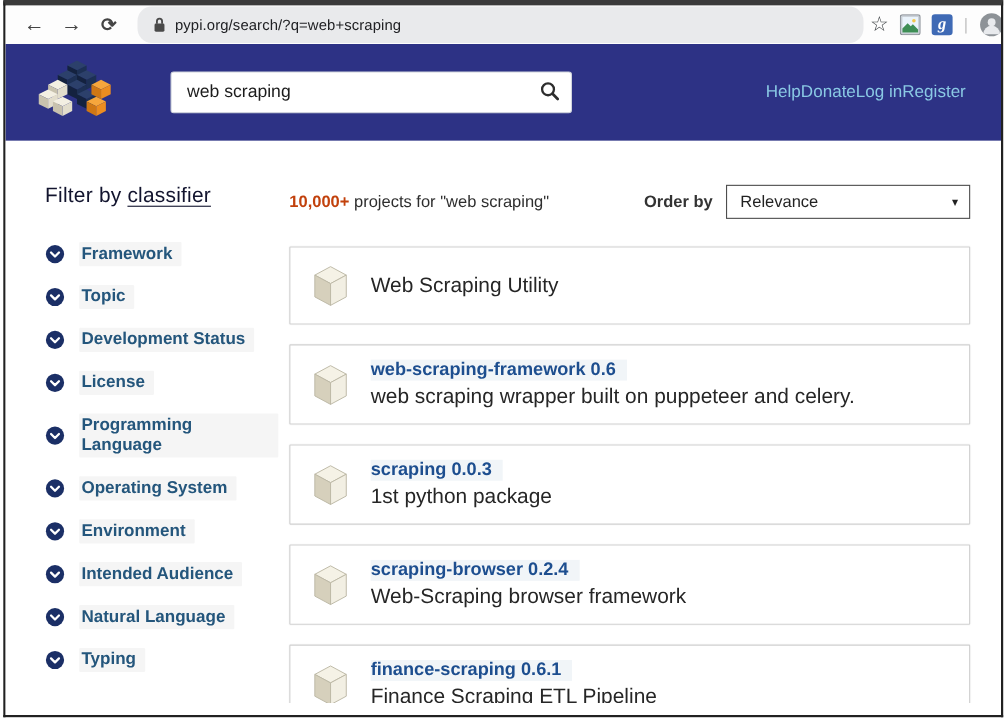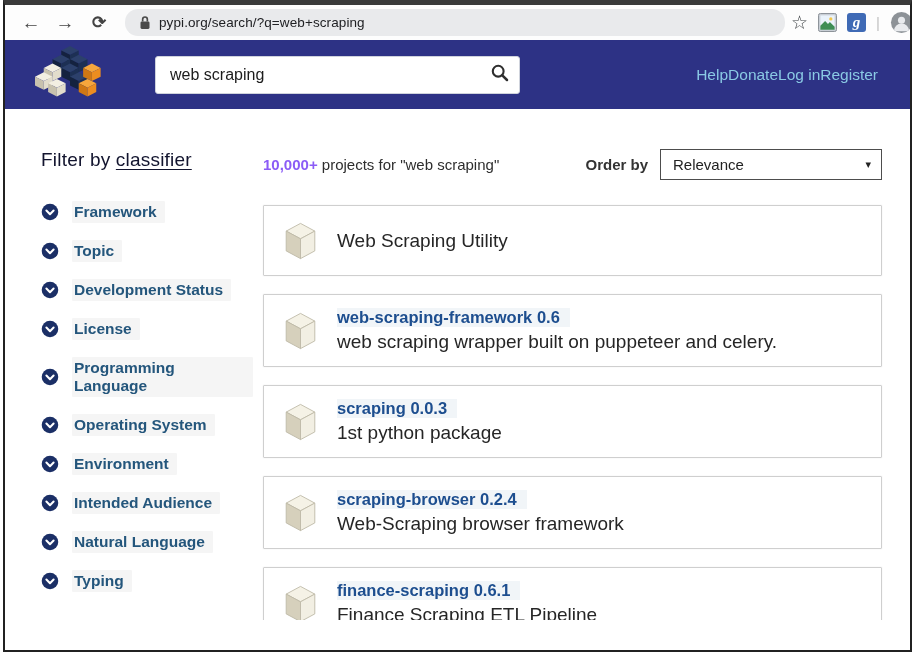--- a/index.html
+++ b/index.html
@@ -23,41 +23,41 @@
     display:flex; align-items:center;
     padding:0 10px 0 12px; gap:6px;
   }
   .nav-btn {
     font-size:19px; color:#444; width:28px; height:28px;
     display:flex; align-items:center; justify-content:center;
     cursor:pointer; border-radius:50%; flex:0 0 auto; font-weight:bold;
   }
   .reload-btn { font-size:17px; }
   .omnibox {
-    flex:0 0 auto; width:660px; height:27px; background:#e9eaec;
+    flex:0 0 auto; width:660px; height:33px; background:#e9eaec;
     border-radius:13px; display:flex; align-items:center;
     padding:0 14px; gap:8px; margin-left:6px;
   }
   .omnibox .lock { flex:0 0 auto; display:flex; }
   .url-text { font-size:13.5px; color:#202124; letter-spacing:.1px; white-space:nowrap; }
   .chrome-right { display:flex; align-items:center; gap:10px; margin-left:auto; }
   .star { font-size:19px; color:#3c4043; cursor:pointer; line-height:1; }
   .ext-icon { width:19px; height:19px; display:flex; cursor:pointer; }
   .g-badge {
     width:19px; height:19px; background:#3f6ab5; color:#fff;
     border-radius:3px; font-family:"Liberation Serif", serif;
     font-style:italic; font-weight:bold; font-size:15px;
     display:flex; align-items:center; justify-content:center; cursor:pointer;
   }
   .chrome-sep { color:#c2c2c2; font-size:15px; }
   .avatar { width:23px; height:23px; display:flex; cursor:pointer; }
 
   
   .site-header {
-    height:69px; background:#2d3285;
+    height:88px; background:#2d3285;
     display:flex; align-items:center; padding:0 28px 0 30px;
   }
   .logo { width:72px; height:58px; display:flex; cursor:pointer; flex:0 0 auto; margin-right:48px; }
   .search-wrap { position:relative; width:365px; height:38px; flex:0 0 auto; }
   .search-input {
     width:100%; height:100%; border:1px solid #cfd3dc; border-radius:3px;
     padding:0 42px 0 14px; font-size:16px; color:#1c1c1c;
     font-family:"Liberation Sans", sans-serif; background:#fff; outline:none;
   }
   .search-btn {
@@ -83,21 +83,21 @@
   .chev { width:18px; height:18px; flex:0 0 auto; display:flex; }
   .side-label {
     font-size:15.5px; font-weight:600; color:#24567c;
     background:rgba(120,120,110,0.07); padding:2px 8px 2px 2px; border-radius:1px;
   }
 
   
   .main { flex:1; padding-left:10px; }
   .results-header { display:flex; align-items:center; margin-bottom:25px; height:31px; }
   .count-line { font-size:15px; color:#2e2e2e; }
-  .count-line .count { font-weight:bold; color:#8b5cf6; }
+  .count-line .count { font-weight:bold; color:#c2410c; }
   .orderby { margin-left:auto; display:flex; align-items:center; gap:12px; }
   .orderby-label { font-size:15px; font-weight:600; color:#333; }
   .select {
     width:222px; height:31px; border:1px solid #4d4d4d; background:#fff;
     display:flex; align-items:center; padding:0 10px 0 12px;
     font-size:15px; color:#222; cursor:pointer; position:relative;gap:16px;
   }
   .select .caret { margin-left:auto; font-size:11px; color:#222; }
 
   .card {

